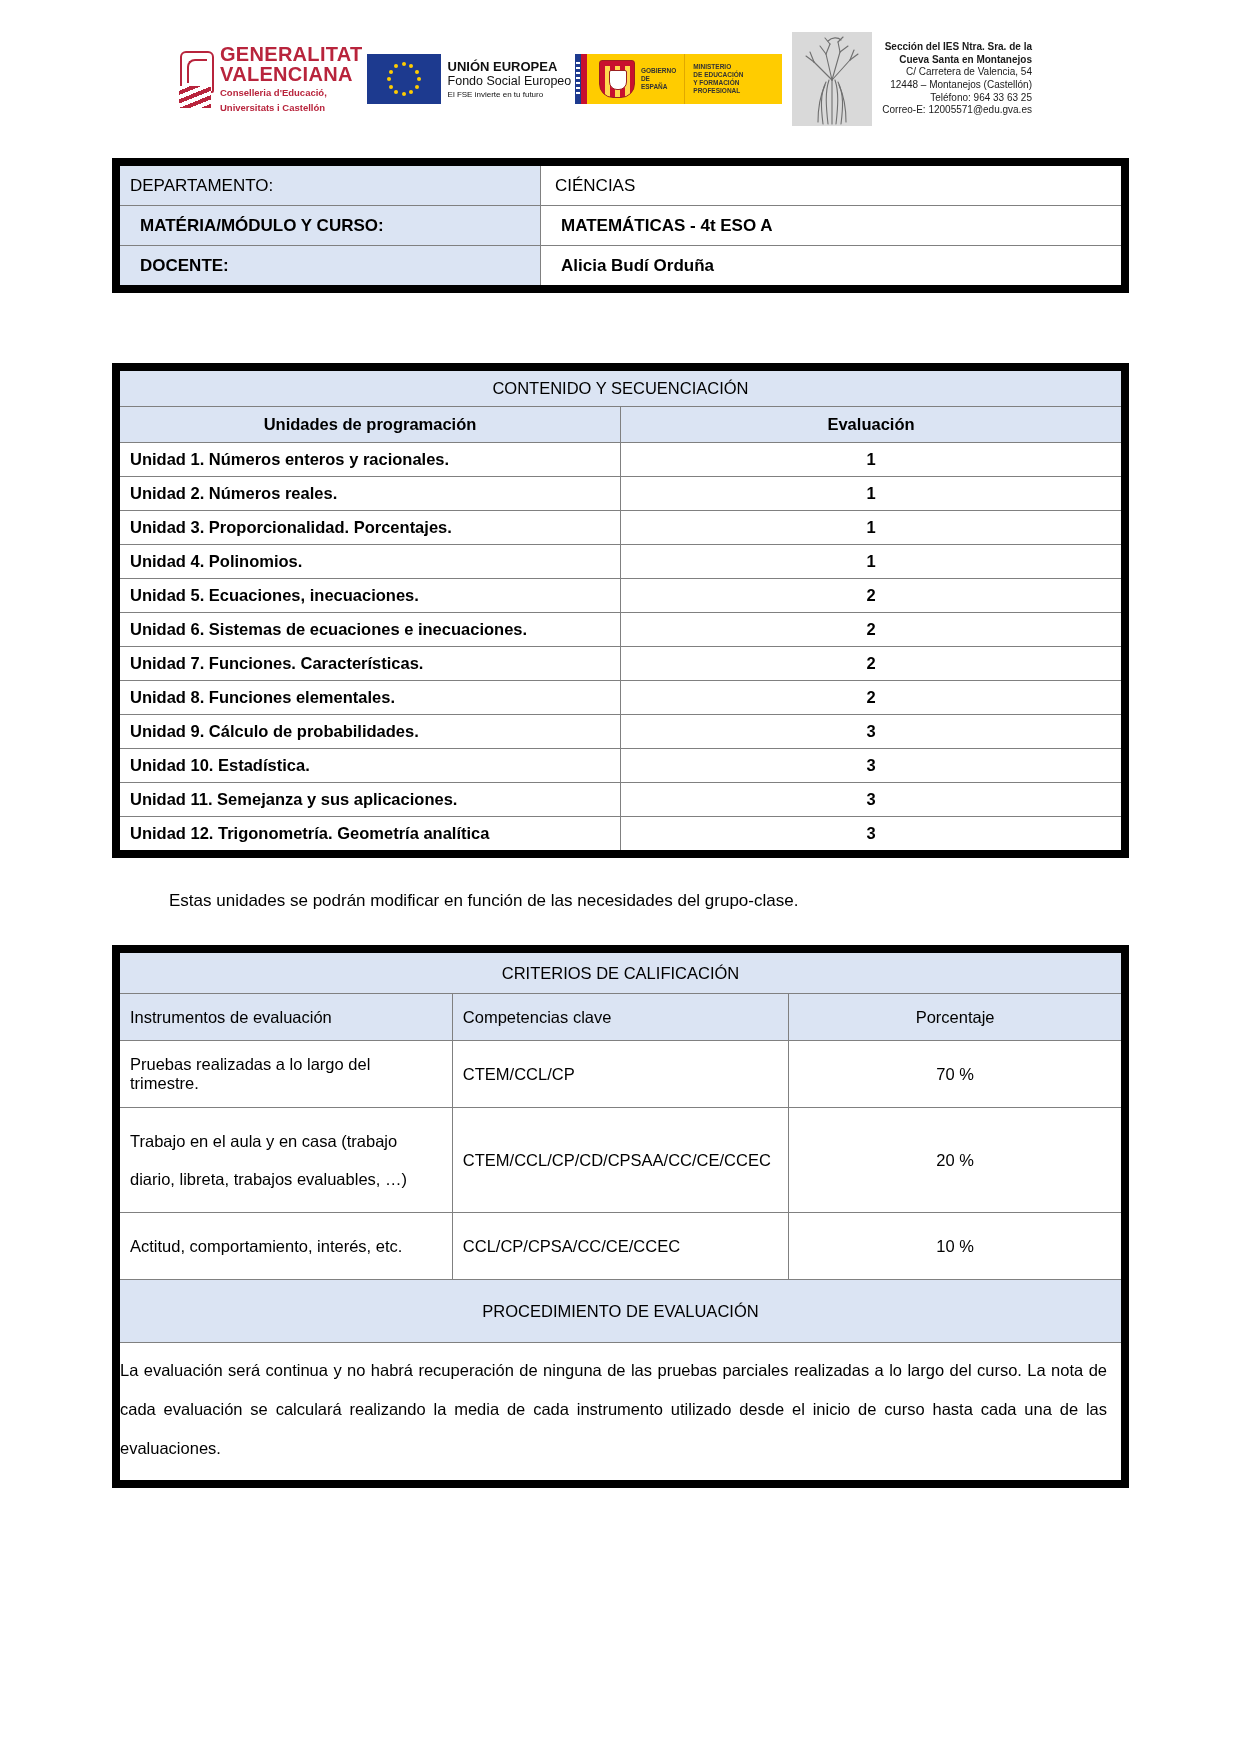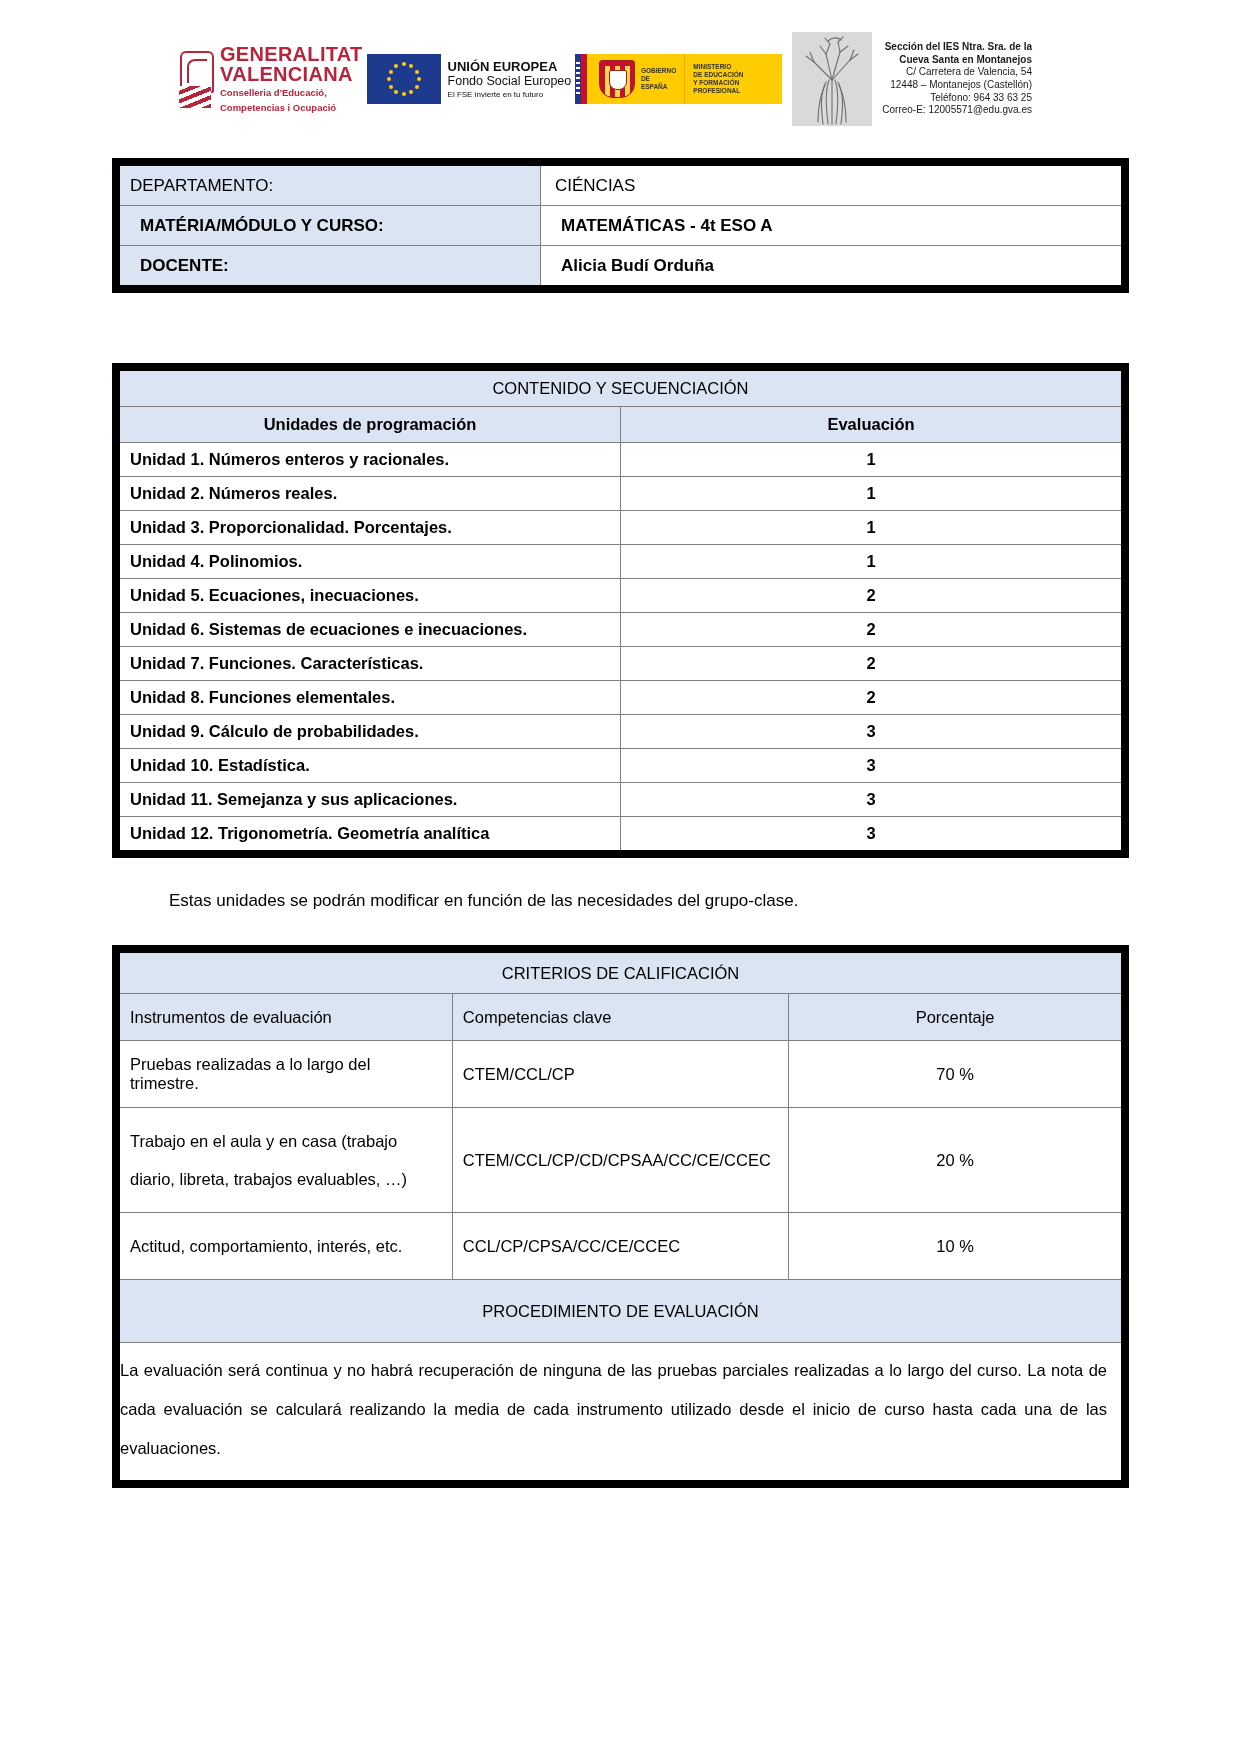--- a/index.html
+++ b/index.html
@@ -354,21 +354,21 @@
 
     <div class="logo-gva">
       <div class="gva-shield">
         <div class="crown"></div>
         <div class="bars"></div>
       </div>
       <div>
         <div class="gva-text-main">GENERALITAT</div>
         <div class="gva-text-main">VALENCIANA</div>
         <div class="gva-text-sub">Conselleria d'Educació,</div>
-        <div class="gva-text-sub">Competencias i Ocupació</div>
+        <div class="gva-text-sub">Universitats i Castellón</div>
       </div>
     </div>
 
     <div class="logo-eu">
       <div class="eu-flag" id="eu-flag">
           <div class="eu-star" style="left: 35px; top: 8px;"></div>
           <div class="eu-star" style="left: 42.5px; top: 10.0096px;"></div>
           <div class="eu-star" style="left: 47.9904px; top: 15.5px;"></div>
           <div class="eu-star" style="left: 50px; top: 23px;"></div>
           <div class="eu-star" style="left: 47.9904px; top: 30.5px;"></div>

